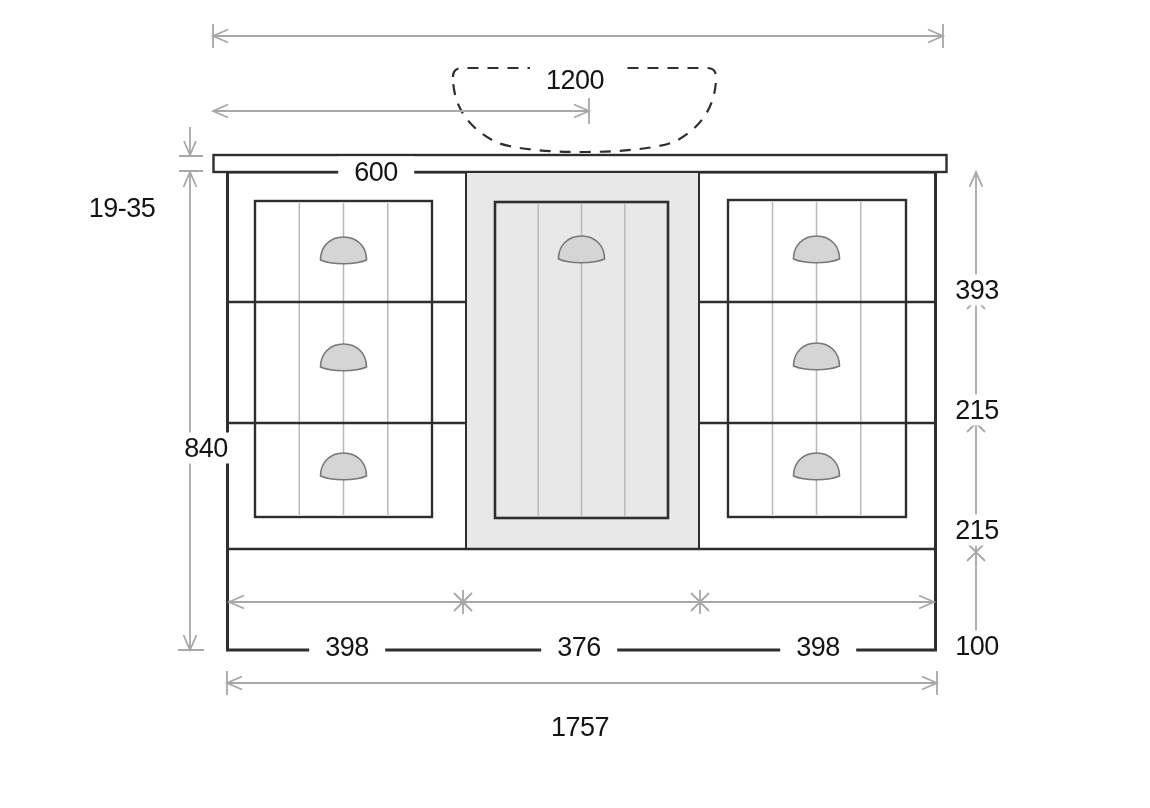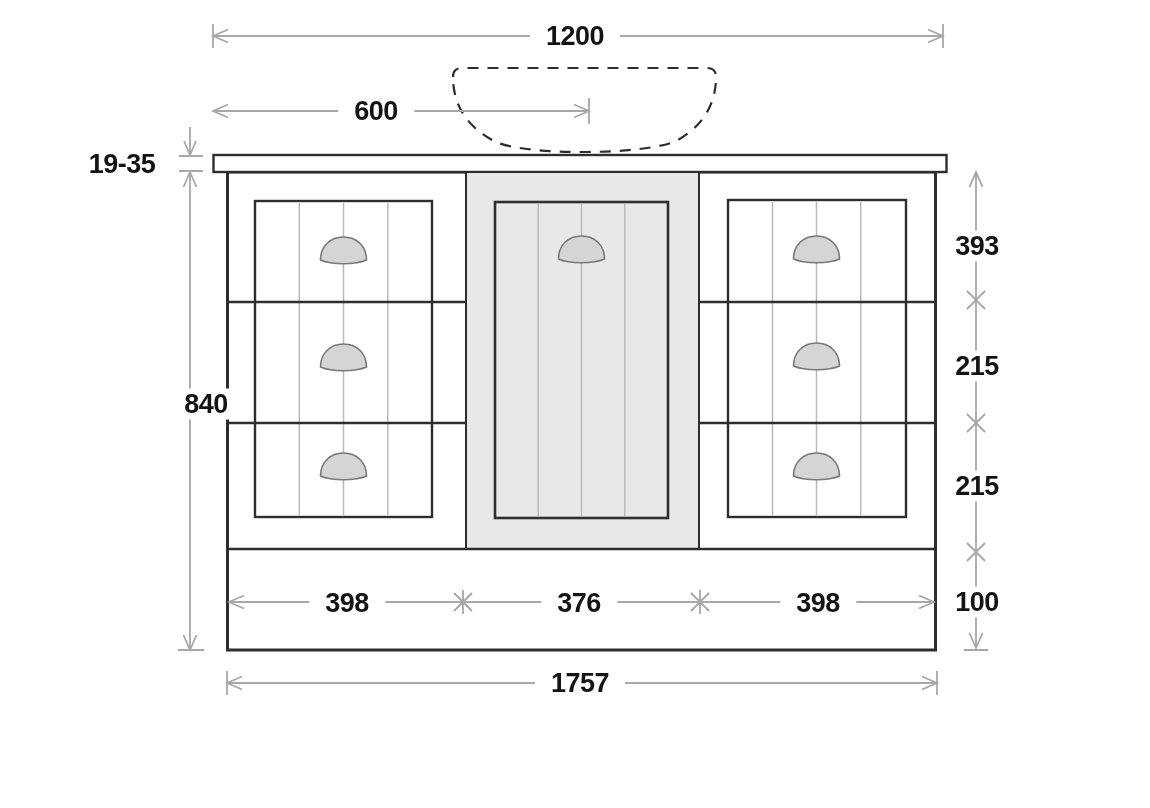--- a/index.html
+++ b/index.html
@@ -30,26 +30,27 @@
   .groove{stroke:var(--panel-groove);stroke-width:1.5;fill:none;}
   .handle{fill:var(--handle-fill);stroke:var(--handle-stroke);stroke-width:1.6;}
   .dim{stroke:var(--dimension-line);stroke-width:1.8;fill:none;}
   .sink{stroke:var(--outline);stroke-width:2.2;fill:none;stroke-dasharray:11 9;}
   
   .dim-label{
     position:absolute;
     transform:translate(-50%,-50%);
     background:var(--background);
     color:var(--label-color);
-    font-weight:bold;
+    font-weight:normal;
     font-size:27px;
     letter-spacing:-0.5px;
     padding:2px 16px;
     white-space:nowrap;
     line-height:1;
+    margin-top:44px;
   }
 </style>
 </head>
 <body>
 
 <div class="canvas">
 
   <svg width="1150" height="808" viewBox="0 0 1150 808">
     <defs>
       <path id="knob" d="M-23 7 C-23 -7 -13 -16 0 -16 C13 -16 23 -7 23 7 C12 12 -12 12 -23 7 Z"></path>
@@ -103,21 +104,21 @@
          M967 543 L985 561 M967 561 L985 543"></path>
 
     <path class="dim" d="M229 602 H934 M244 595.5 L229 602 L244 608.5 M919 595.5 L934 602 L919 608.5
          M463 590 V614 M454 593 L472 611 M454 611 L472 593
          M700 590 V614 M691 593 L709 611 M691 611 L709 593"></path>
 
     <path class="dim" d="M227 683 H937 M227 671 V695 M937 671 V695 M242 676.5 L227 683 L242 689.5 M922 676.5 L937 683 L922 689.5"></path>
   </svg>
 
   <div class="dim-label" style="left:575px;top:36px">1200</div>
-  <div class="dim-label" style="left:376px;top:111px">600</div>
+  <div class="dim-label" style="left:376px;top:128px">600</div>
   <div class="dim-label" style="left:122px;top:164px;padding:2px 6px">19-35</div>
   <div class="dim-label" style="left:206px;top:404px">840</div>
   <div class="dim-label" style="left:977px;top:246px">393</div>
   <div class="dim-label" style="left:977px;top:366px">215</div>
   <div class="dim-label" style="left:977px;top:486px">215</div>
   <div class="dim-label" style="left:977px;top:602px">100</div>
   <div class="dim-label" style="left:347px;top:603px">398</div>
   <div class="dim-label" style="left:579px;top:603px">376</div>
   <div class="dim-label" style="left:818px;top:603px">398</div>
   <div class="dim-label" style="left:580px;top:683px">1757</div>

